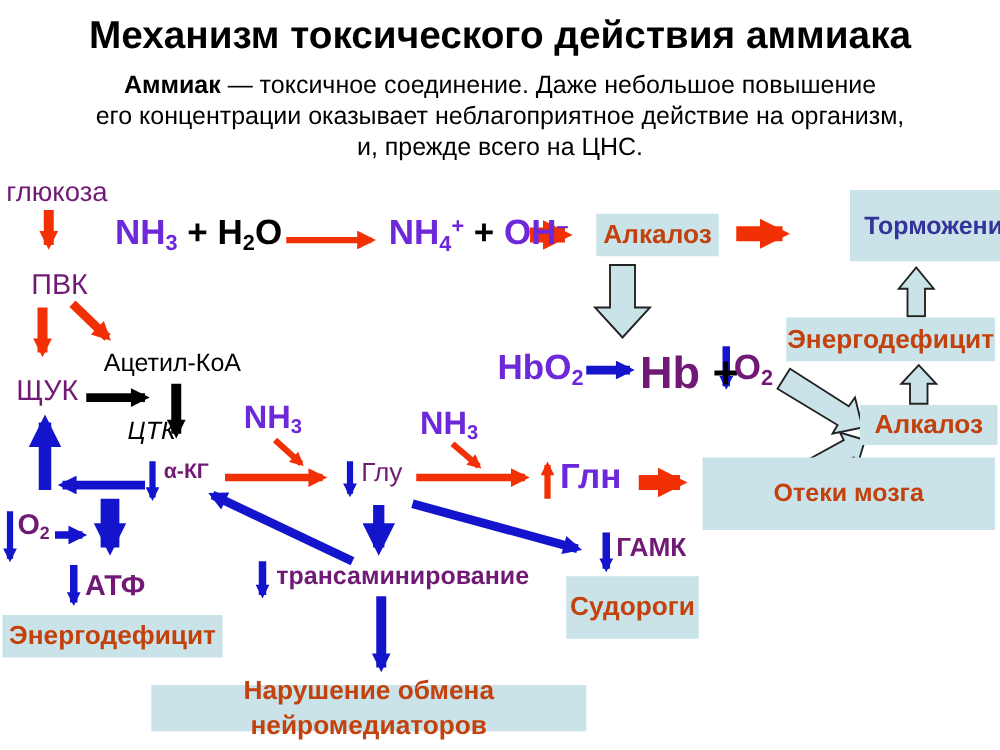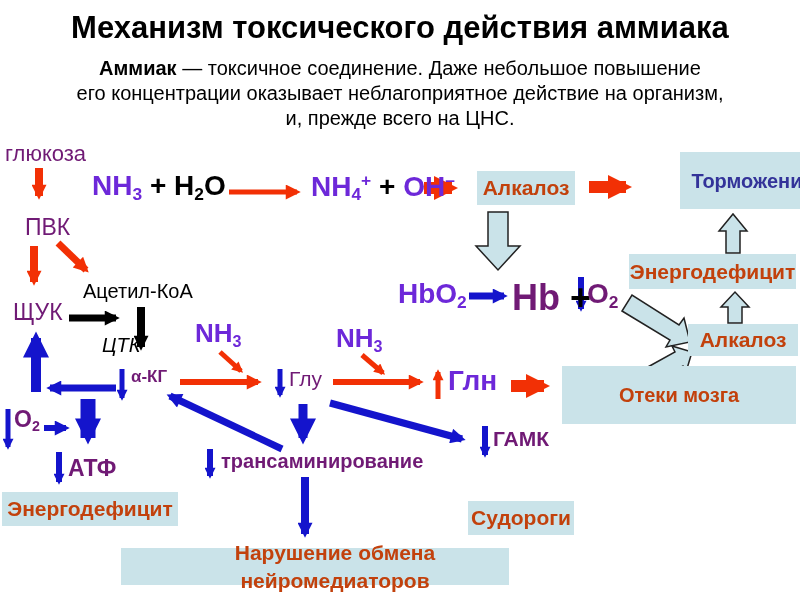--- a/index.html
+++ b/index.html
@@ -142,17 +142,17 @@
 
   <div class="box" style="left:477px;top:171px;width:98px;height:34px;font-size:21px;">Алкалоз</div>
   <div class="box navy" style="left:653px;top:152px;width:145px;height:57px;font-size:20px;">
     <span>Торможение</span>
   </div>
   <div class="box" style="left:629px;top:254px;width:167px;height:35px;font-size:21px;">Энергодефицит</div>
   <div class="box" style="left:688px;top:324px;width:110px;height:32px;font-size:21px;">Алкалоз</div>
   <div class="box" style="left:562px;top:366px;width:234px;height:58px;font-size:20px;">
     <span>Отеки мозга</span>
   </div>
-  <div class="box" style="left:468px;top:461px;width:106px;height:34px;font-size:21px;margin-top:40px;">Судороги</div>
+  <div class="box" style="left:453px;top:461px;width:106px;height:50px;font-size:21px;">Судороги</div>
   <div class="box" style="left:2px;top:492px;width:176px;height:34px;font-size:21px;">Энергодефицит</div>
-  <div class="box" style="left:121px;top:548px;width:348px;height:37px;font-size:21px;padding-left:40px;">Нарушение обмена нейромедиаторов</div>
+  <div class="box" style="left:121px;top:548px;width:348px;height:37px;font-size:21px;">Нарушение обмена нейромедиаторов</div>
 
 </div>
 
 </body></html>

